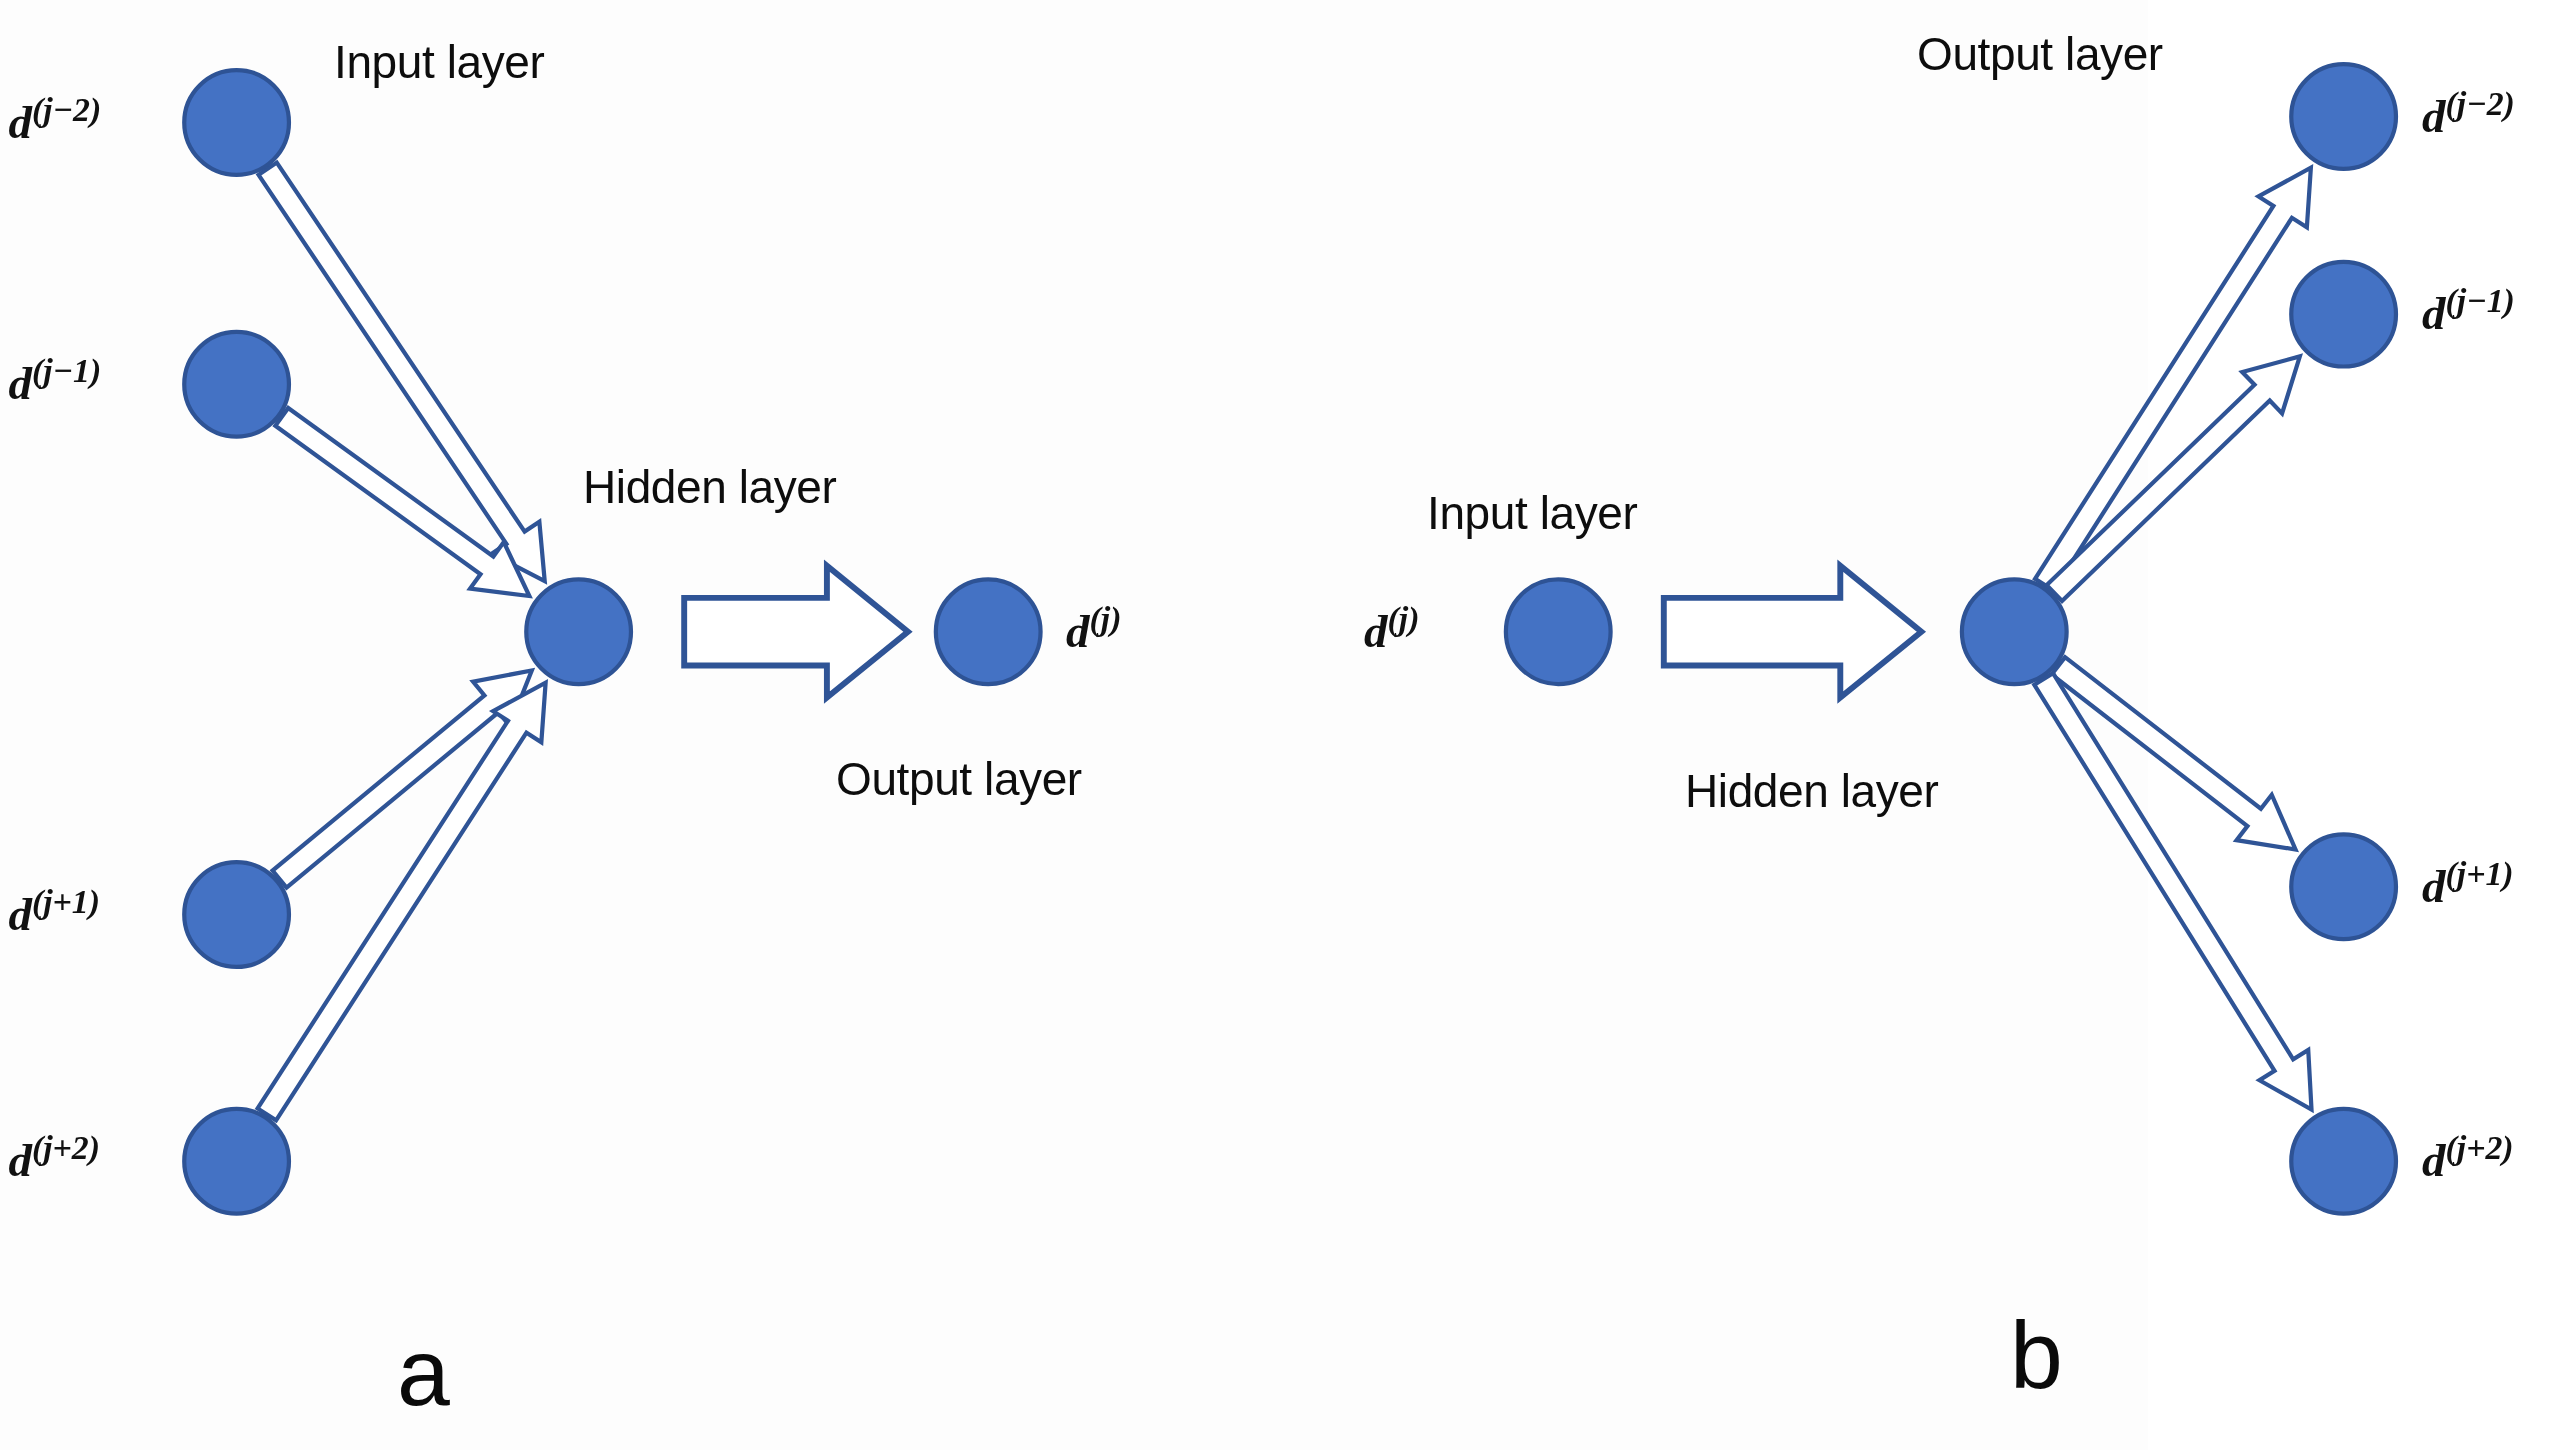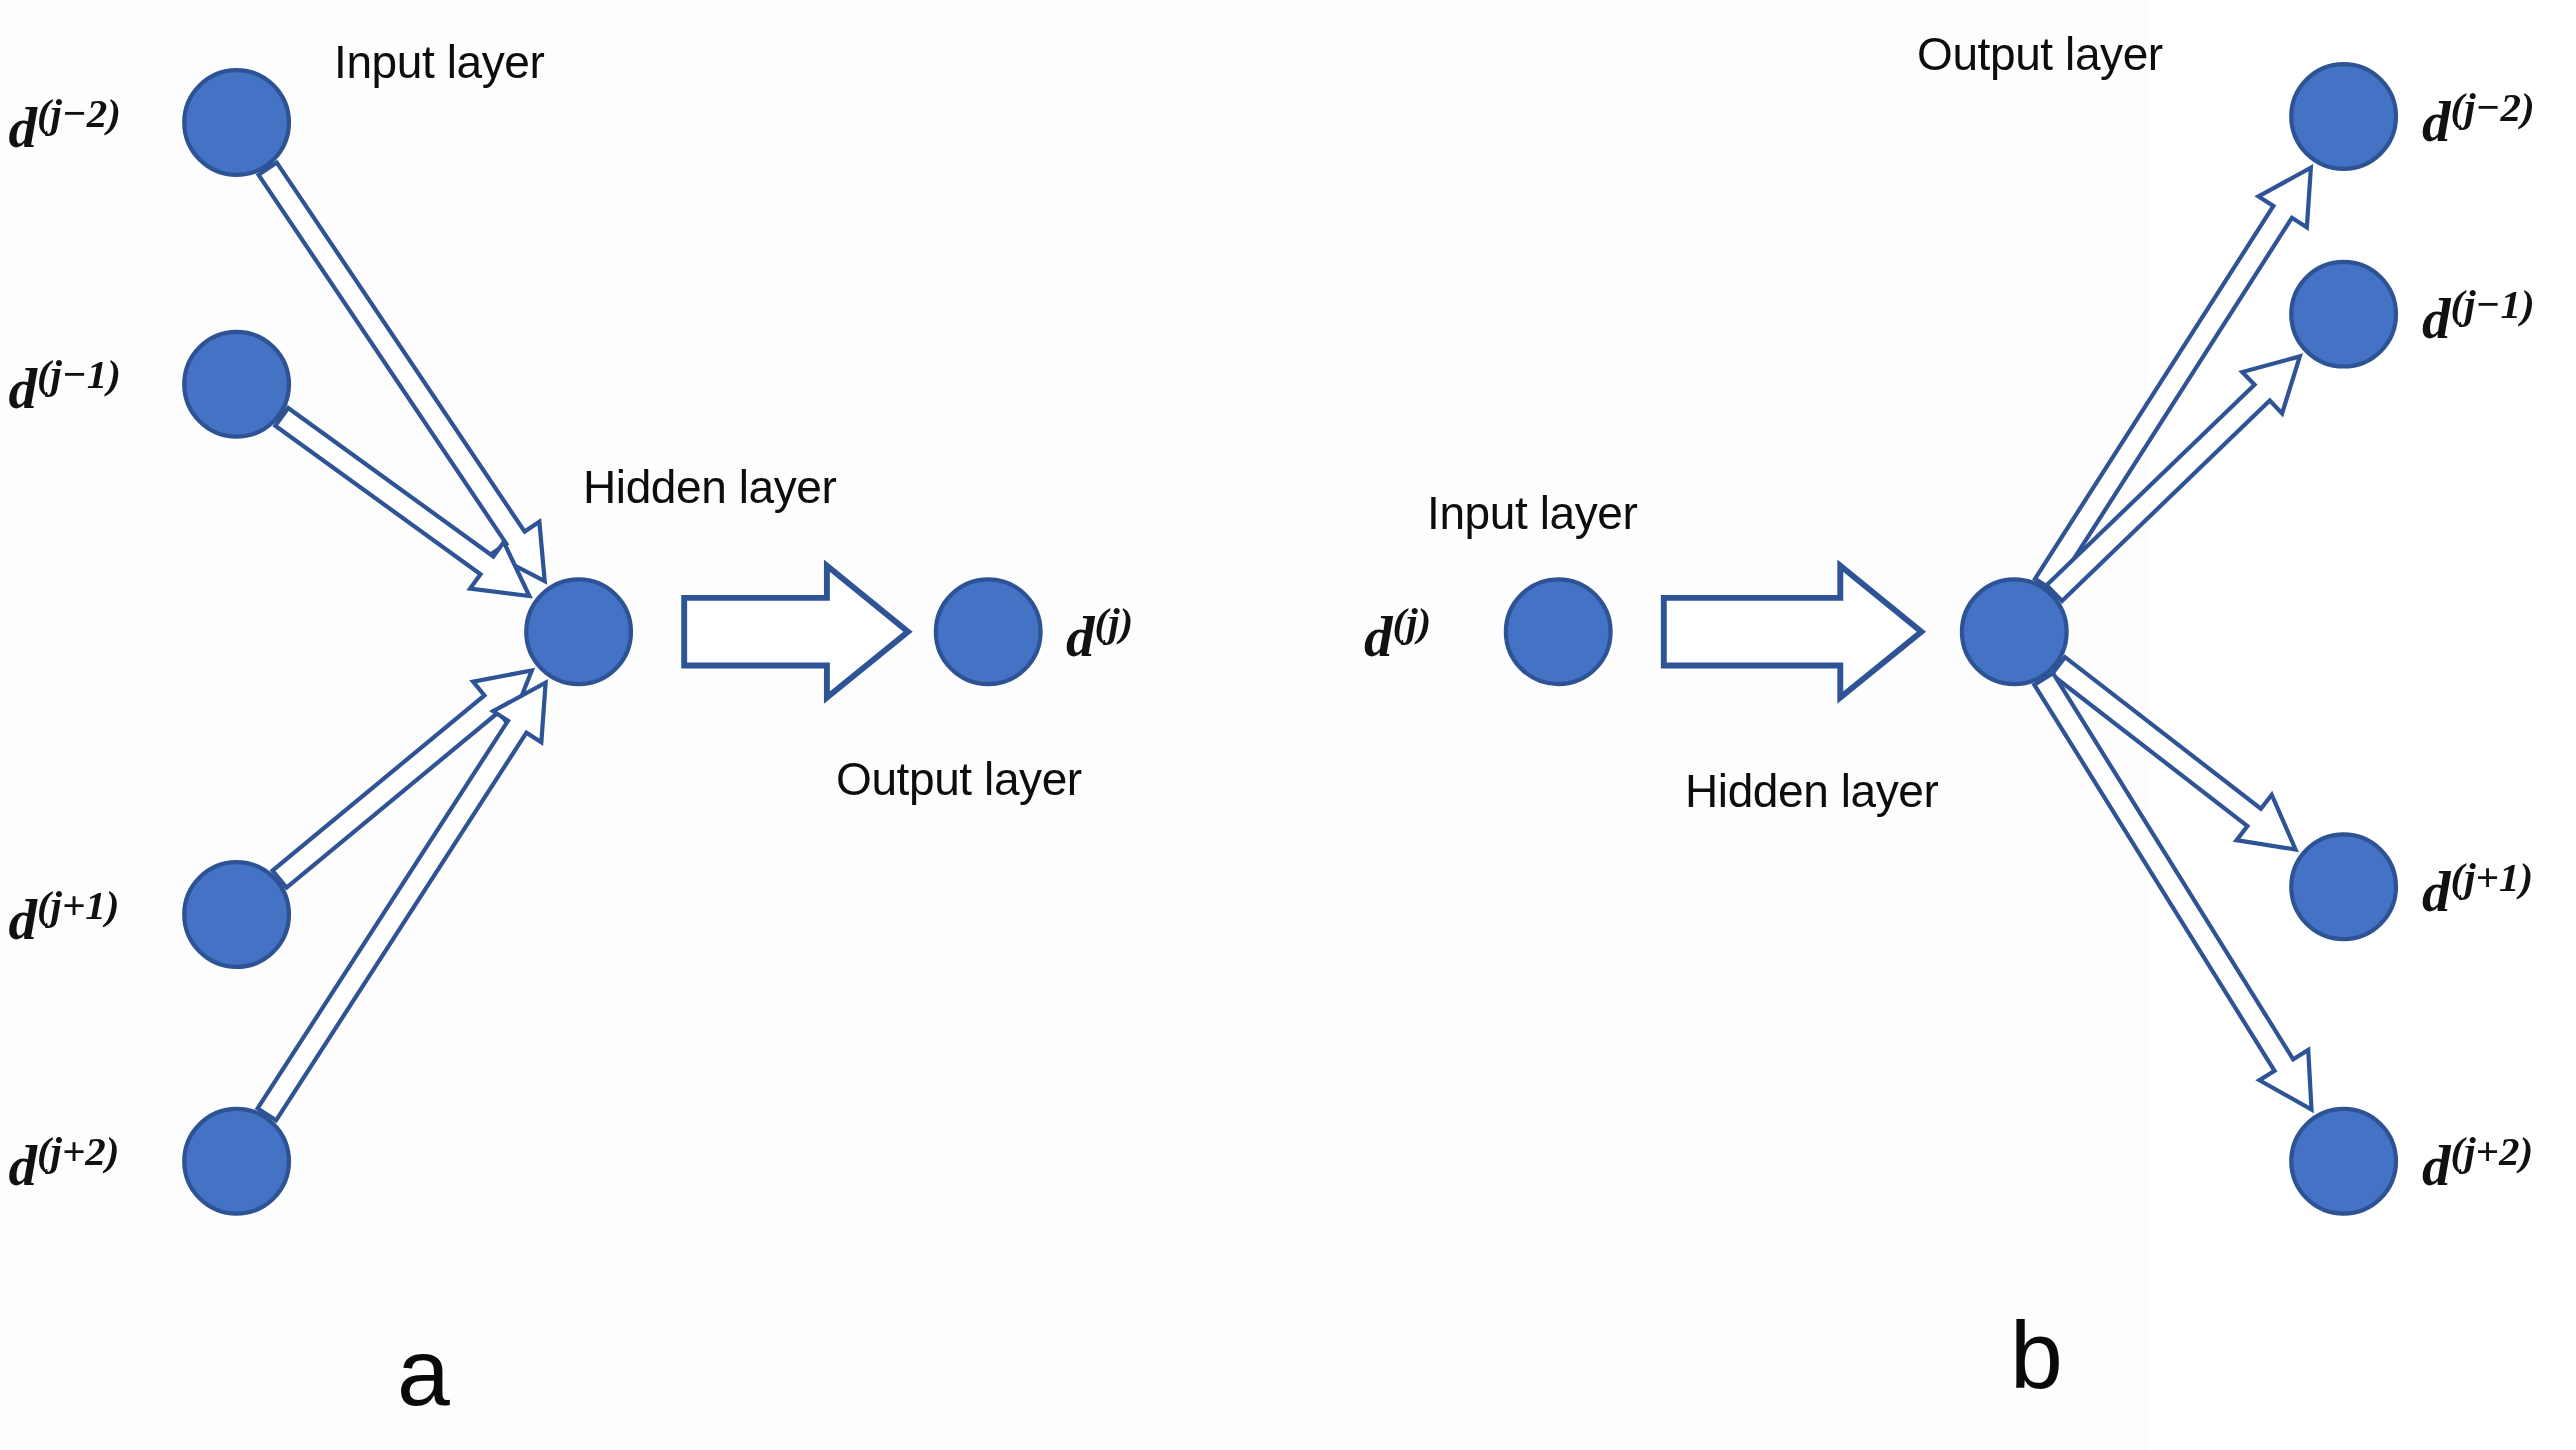--- a/index.html
+++ b/index.html
@@ -13,21 +13,21 @@
     font-size:46px;
     color:#0d0d0d;
     white-space:nowrap;
     letter-spacing:-0.4px;
   }
   .node-label{
     position:absolute;
     font-family:"Liberation Serif", serif;
     font-style:italic;
     font-weight:bold;
-    font-size:57px;
+    font-size:47px;
     color:#111111;
     white-space:nowrap;
     text-align:center;
   }
   .node-label sup{
     font-size:0.72em;
     font-style:italic;
     font-weight:bold;
     vertical-align:super;
     line-height:0;

